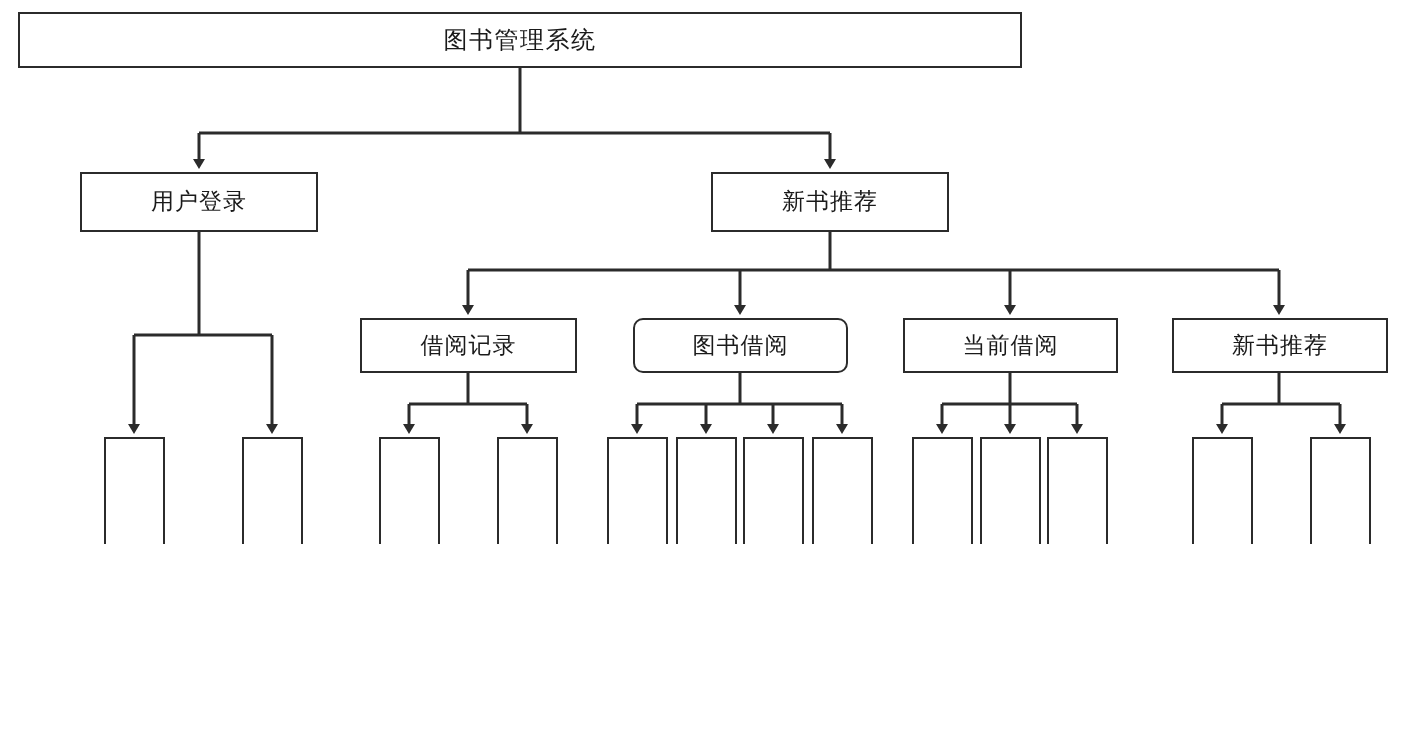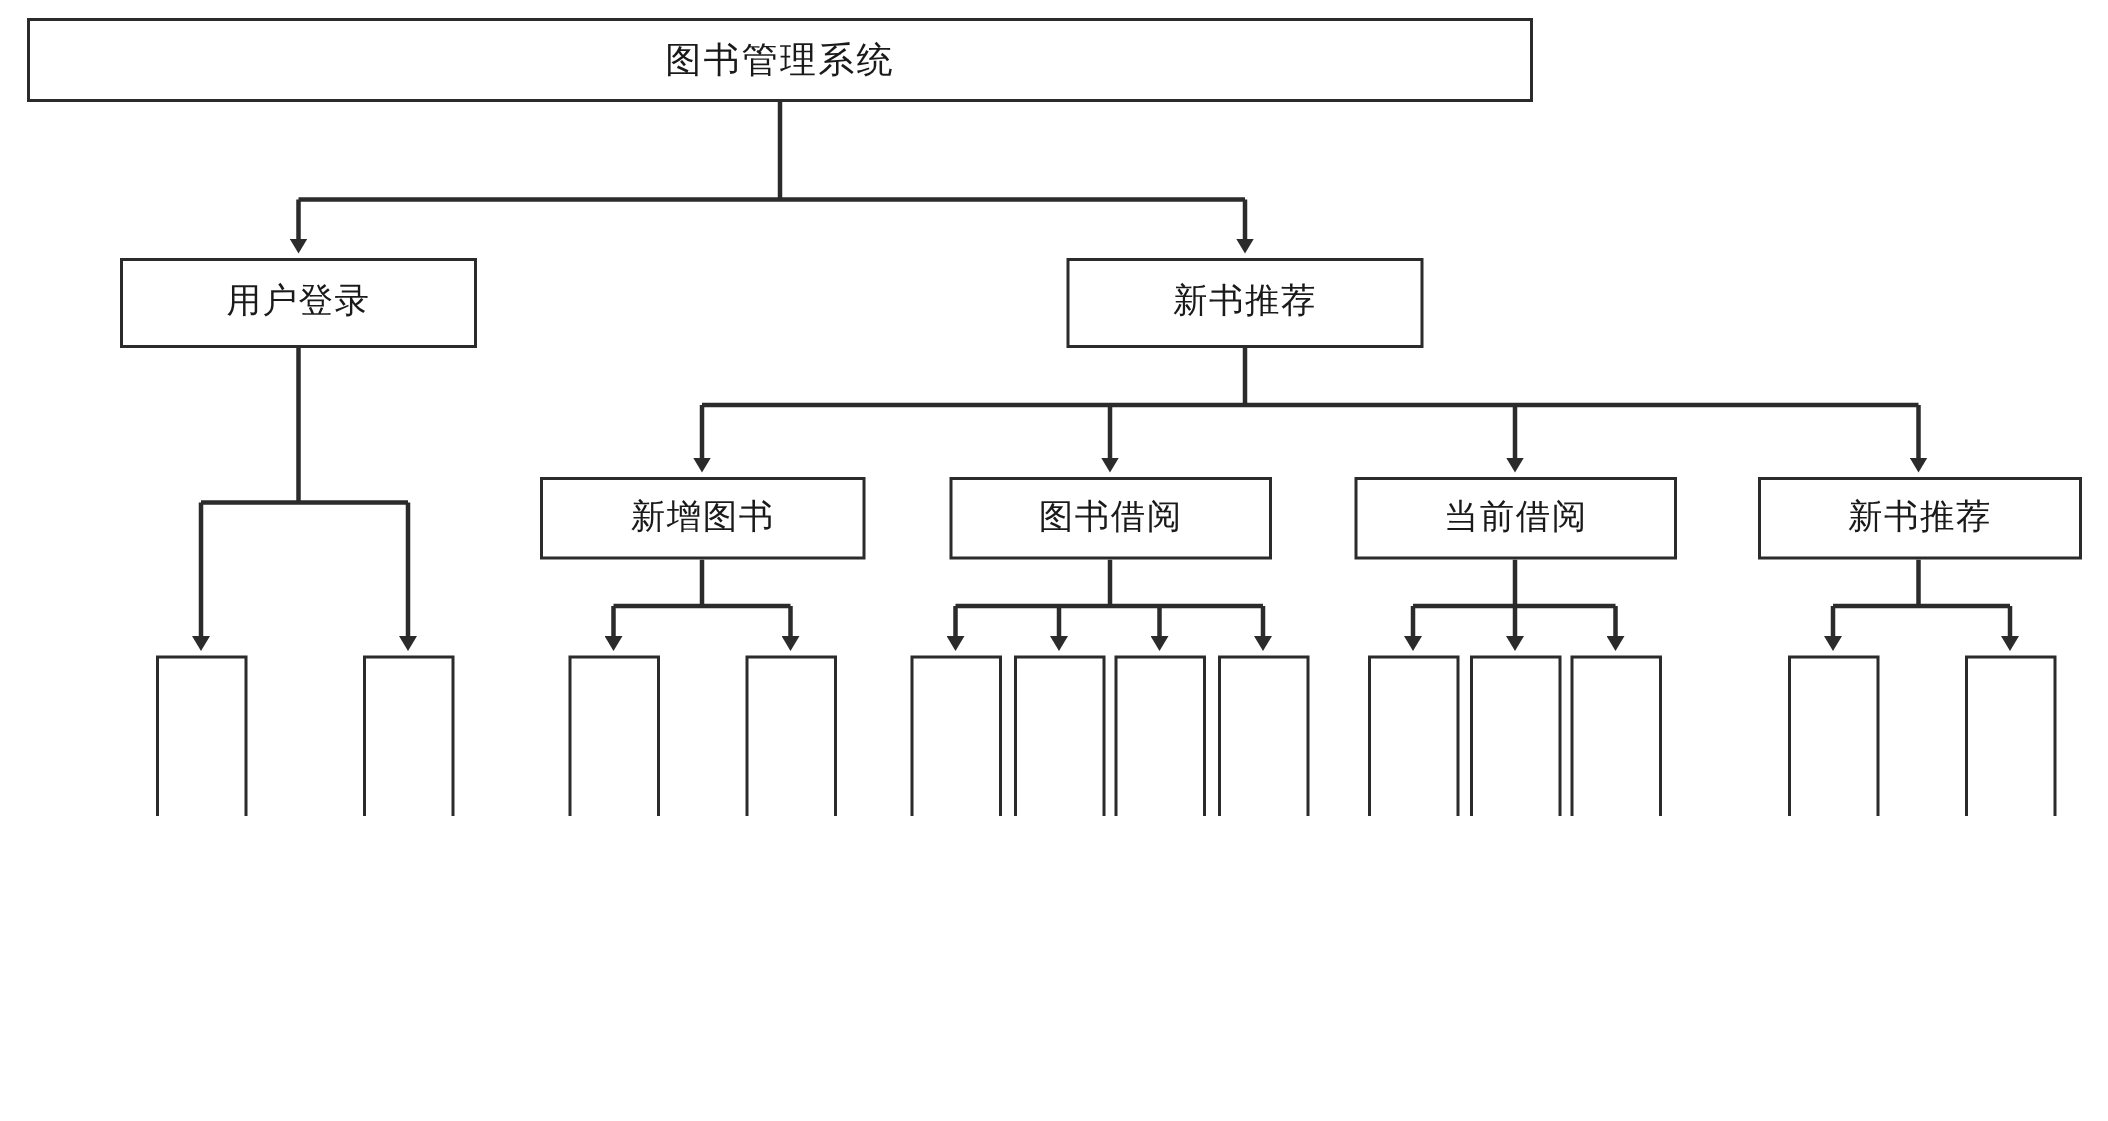--- a/index.html
+++ b/index.html
@@ -133,23 +133,23 @@
   </div>
 
   <div class="node horiz" style="left:80px; top:172px; width:238px; height:60px;">
     <span>用户登录</span>
   </div>
   <div class="node horiz" style="left:711px; top:172px; width:238px; height:60px;">
     <span>新书推荐</span>
   </div>
 
   <div class="node horiz" style="left:360px; top:318px; width:217px; height:55px;">
-    <span>新增图书</span>
-  </div>
-  <div class="node horiz" style="left:633px; top:318px; width:215px; height:55px;">
+    <span>借阅记录</span>
+  </div>
+  <div class="node horiz" style="left:633px; top:318px; width:215px; height:55px;border-radius:10px;">
     <span>图书借阅</span>
   </div>
   <div class="node horiz" style="left:903px; top:318px; width:215px; height:55px;">
     <span>当前借阅</span>
   </div>
   <div class="node horiz" style="left:1172px; top:318px; width:216px; height:55px;">
     <span>新书推荐</span>
   </div>
 
   <div class="node vert" style="left:104px; top:437px; width:61px; height:296px;">

